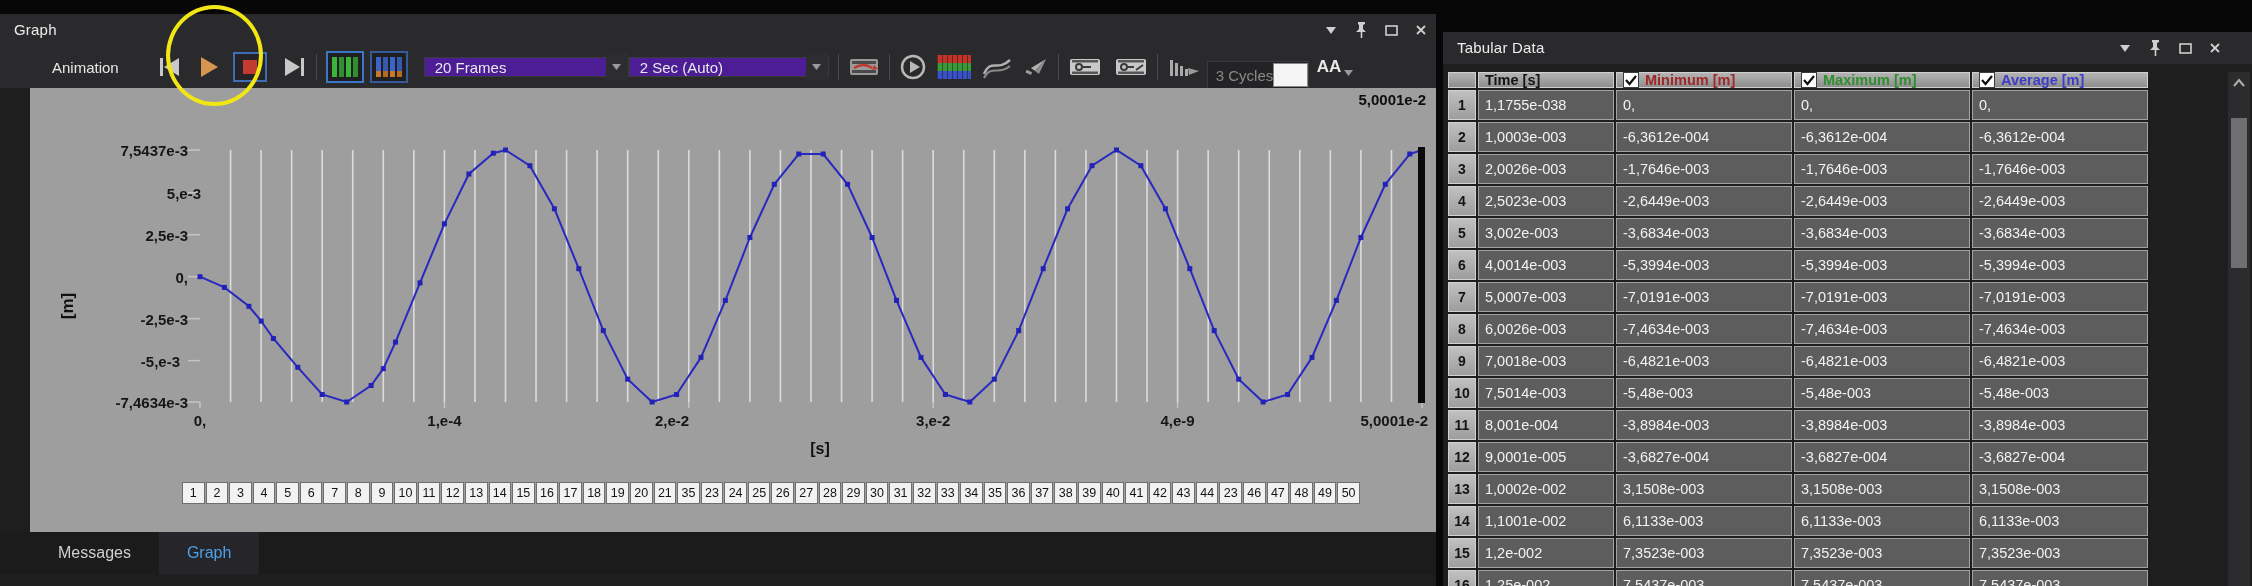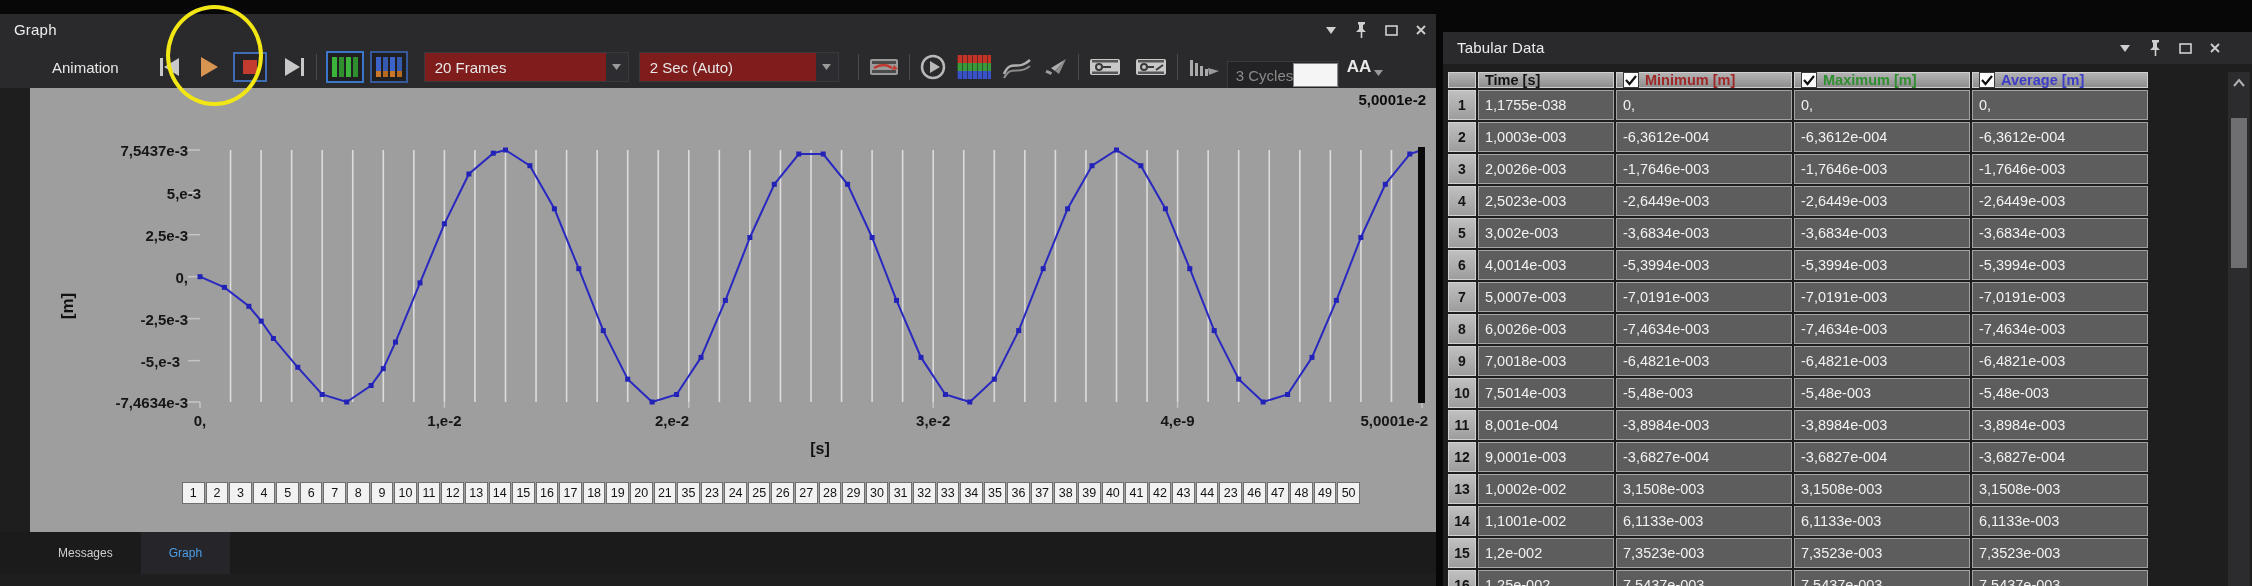--- a/index.html
+++ b/index.html
@@ -15,46 +15,46 @@
   .tb-icon { width:18px; height:18px; display:flex; align-items:center; justify-content:center; cursor:default; }
   
   #toolbar { position:absolute; left:0; top:32px; width:100%; height:42px; background:#2a2a2c;
              display:flex; align-items:center; color:#e8e8e8; font-size:15px; }
   .tsep { width:1px; height:26px; background:#4a4a4e; margin:0 9px; }
   .tbtn { display:flex; align-items:center; justify-content:center; }
   .stop-btn { width:34px; height:30px; border:2px solid #3e6db5; background:#242428; margin:0 6px; }
   .tog { width:38px; height:32px; border:2px solid #3c76c8; background:#1f1f22; display:flex; align-items:flex-end;
          justify-content:center; gap:2px; padding:4px 3px; margin-right:6px; }
   .tog i { display:block; width:5px; }
-  .dropdown { height:30px; background:#7f1d1d; border:1px solid #3a3a3e; display:flex; align-items:center;
-              margin-right:10px; }
+  .dropdown { height:20px; background:#4c1d95; border:1px solid #3a3a3e; display:flex; align-items:center;
+              }
   .dropdown .dval { padding:0 10px; flex:1; white-space:nowrap; }
   .dropdown .darr { width:22px; height:28px; display:flex; align-items:center; justify-content:center; background:#2d2d31; }
-  .cycles { width:112px; height:28px; background:#232325; border:1px solid #3a3a3e; color:#8a8a8a;
+  .cycles { width:102px; height:28px; background:#232325; border:1px solid #3a3a3e; color:#8a8a8a;
             display:flex; align-items:center; margin:16px 8px 0 6px; }
   .cycles span { flex:1; padding-left:8px; white-space:nowrap; }
   .cycles .spin { width:13px; height:24px; background:#f5f5f5; border:1px solid #888; }
   .aa { font-weight:bold; font-size:17px; color:#e8e8e8; display:flex; align-items:flex-end; gap:3px; }
   
   #chart-area { position:absolute; left:30px; top:74px; width:1406px; height:444px; background:#9e9e9e; }
   #chart-svg { position:absolute; left:0; top:0; }
   .ylab { position:absolute; width:150px; text-align:right; font-size:15px; font-weight:bold; color:#161616;
           transform:translateY(-50%); }
   .xlab { position:absolute; top:324px; font-size:15px; font-weight:bold; color:#161616; transform:translateX(-50%); white-space:nowrap; }
   .xlab.right { transform:none; }
   #ylabel-m { position:absolute; left:18px; top:208px; width:40px; text-align:center; font-size:17px; font-weight:bold;
               color:#111; transform:rotate(-90deg); }
   #xlabel-s { position:absolute; left:640px; top:352px; width:300px; text-align:center; font-size:16px; font-weight:bold; color:#111; }
   #cursor-label { position:absolute; top:3px; right:10px; font-size:15px; font-weight:bold; color:#0d0d0d; }
   #frame-strip { position:absolute; left:152px; top:394px; width:1178px; height:22px; display:flex; gap:1px; }
   .fnum { flex:1; background:#f2f2f2; border:1px solid #6e6e6e; color:#141414; font-size:12.5px;
           display:flex; align-items:center; justify-content:center; line-height:1; }
   
   #tabs { position:absolute; left:0; top:518px; width:100%; height:42px; background:#1b1b1c; display:flex; align-items:stretch; padding-left:30px; }
-  .tab { display:flex; align-items:center; padding:0 28px; font-size:12px; color:#cfcfcf; }
+  .tab { display:flex; align-items:center; padding:0 28px; font-size:16px; color:#cfcfcf; }
   .tab.active { background:#26262a; color:#4c9fe8; }
   
   #table-wrap { position:absolute; left:5px; top:40px; }
   .trow { display:grid; grid-template-columns:28px 136px 176px 176px 176px; gap:2px; margin-bottom:2px; }
   .hcell { height:16px; background:linear-gradient(#b4b4b4,#8e8e8e); border:1px solid #cfcfcf; color:#141414;
            font-size:14.5px; font-weight:bold; display:flex; align-items:center; padding-left:6px; gap:6px; white-space:nowrap; }
   .ncell { height:30px; background:linear-gradient(#c0c0c0,#9d9d9d); border:1px solid #d2d2d2; color:#141414;
            font-size:14px; font-weight:bold; display:flex; align-items:center; justify-content:center; }
   .dcell { height:30px; background:#5d5d5d; border:1px solid #a2a2a2; color:#f2f2f2; font-size:14.5px;
            display:flex; align-items:center; padding-left:6px; white-space:nowrap; }
@@ -356,21 +356,21 @@
         <div class="ylab" style="left: 8px; top: 62px;">7,5437e-3</div>
         <div class="ylab" style="left: 21px; top: 104.714px;">5,e-3</div>
         <div class="ylab" style="left: 8px; top: 146.694px;">2,5e-3</div>
         <div class="ylab" style="left: 8px; top: 188.674px;">0,</div>
         <div class="ylab" style="left: 8px; top: 230.654px;">-2,5e-3</div>
         <div class="ylab" style="left: 0; top: 272.634px;">-5,e-3</div>
         <div class="ylab" style="left: 8px; top: 314px;">-7,4634e-3</div>
       </div>
     <div id="x-labels">
         <div class="xlab" style="left: 170px;">0,</div>
-        <div class="xlab" style="left: 414.395px;">1,e-2</div>
+        <div class="xlab" style="left: 414.395px;">1,e-4</div>
         <div class="xlab" style="left: 642px;">2,e-2</div>
         <div class="xlab" style="left: 903.185px;">3,e-2</div>
         <div class="xlab" style="left: 1147.58px;">4,e-9</div>
         <div class="xlab right" style="right: 8px;">5,0001e-2</div>
       </div>
     <div id="ylabel-m">[m]</div>
     <div id="xlabel-s">[s]</div>
     <div id="cursor-label">5,0001e-2</div>
     <div id="frame-strip">
         <div class="fnum">1</div>
@@ -565,21 +565,21 @@
         </div>
         <div class="trow">
           <div class="ncell">11</div>
           <div class="dcell">8,001e-004</div>
           <div class="dcell">-3,8984e-003</div>
           <div class="dcell">-3,8984e-003</div>
           <div class="dcell">-3,8984e-003</div>
         </div>
         <div class="trow">
           <div class="ncell">12</div>
-          <div class="dcell">9,0001e-003</div>
+          <div class="dcell">9,0001e-005</div>
           <div class="dcell">-3,6827e-004</div>
           <div class="dcell">-3,6827e-004</div>
           <div class="dcell">-3,6827e-004</div>
         </div>
         <div class="trow">
           <div class="ncell">13</div>
           <div class="dcell">1,0002e-002</div>
           <div class="dcell">3,1508e-003</div>
           <div class="dcell">3,1508e-003</div>
           <div class="dcell">3,1508e-003</div>

